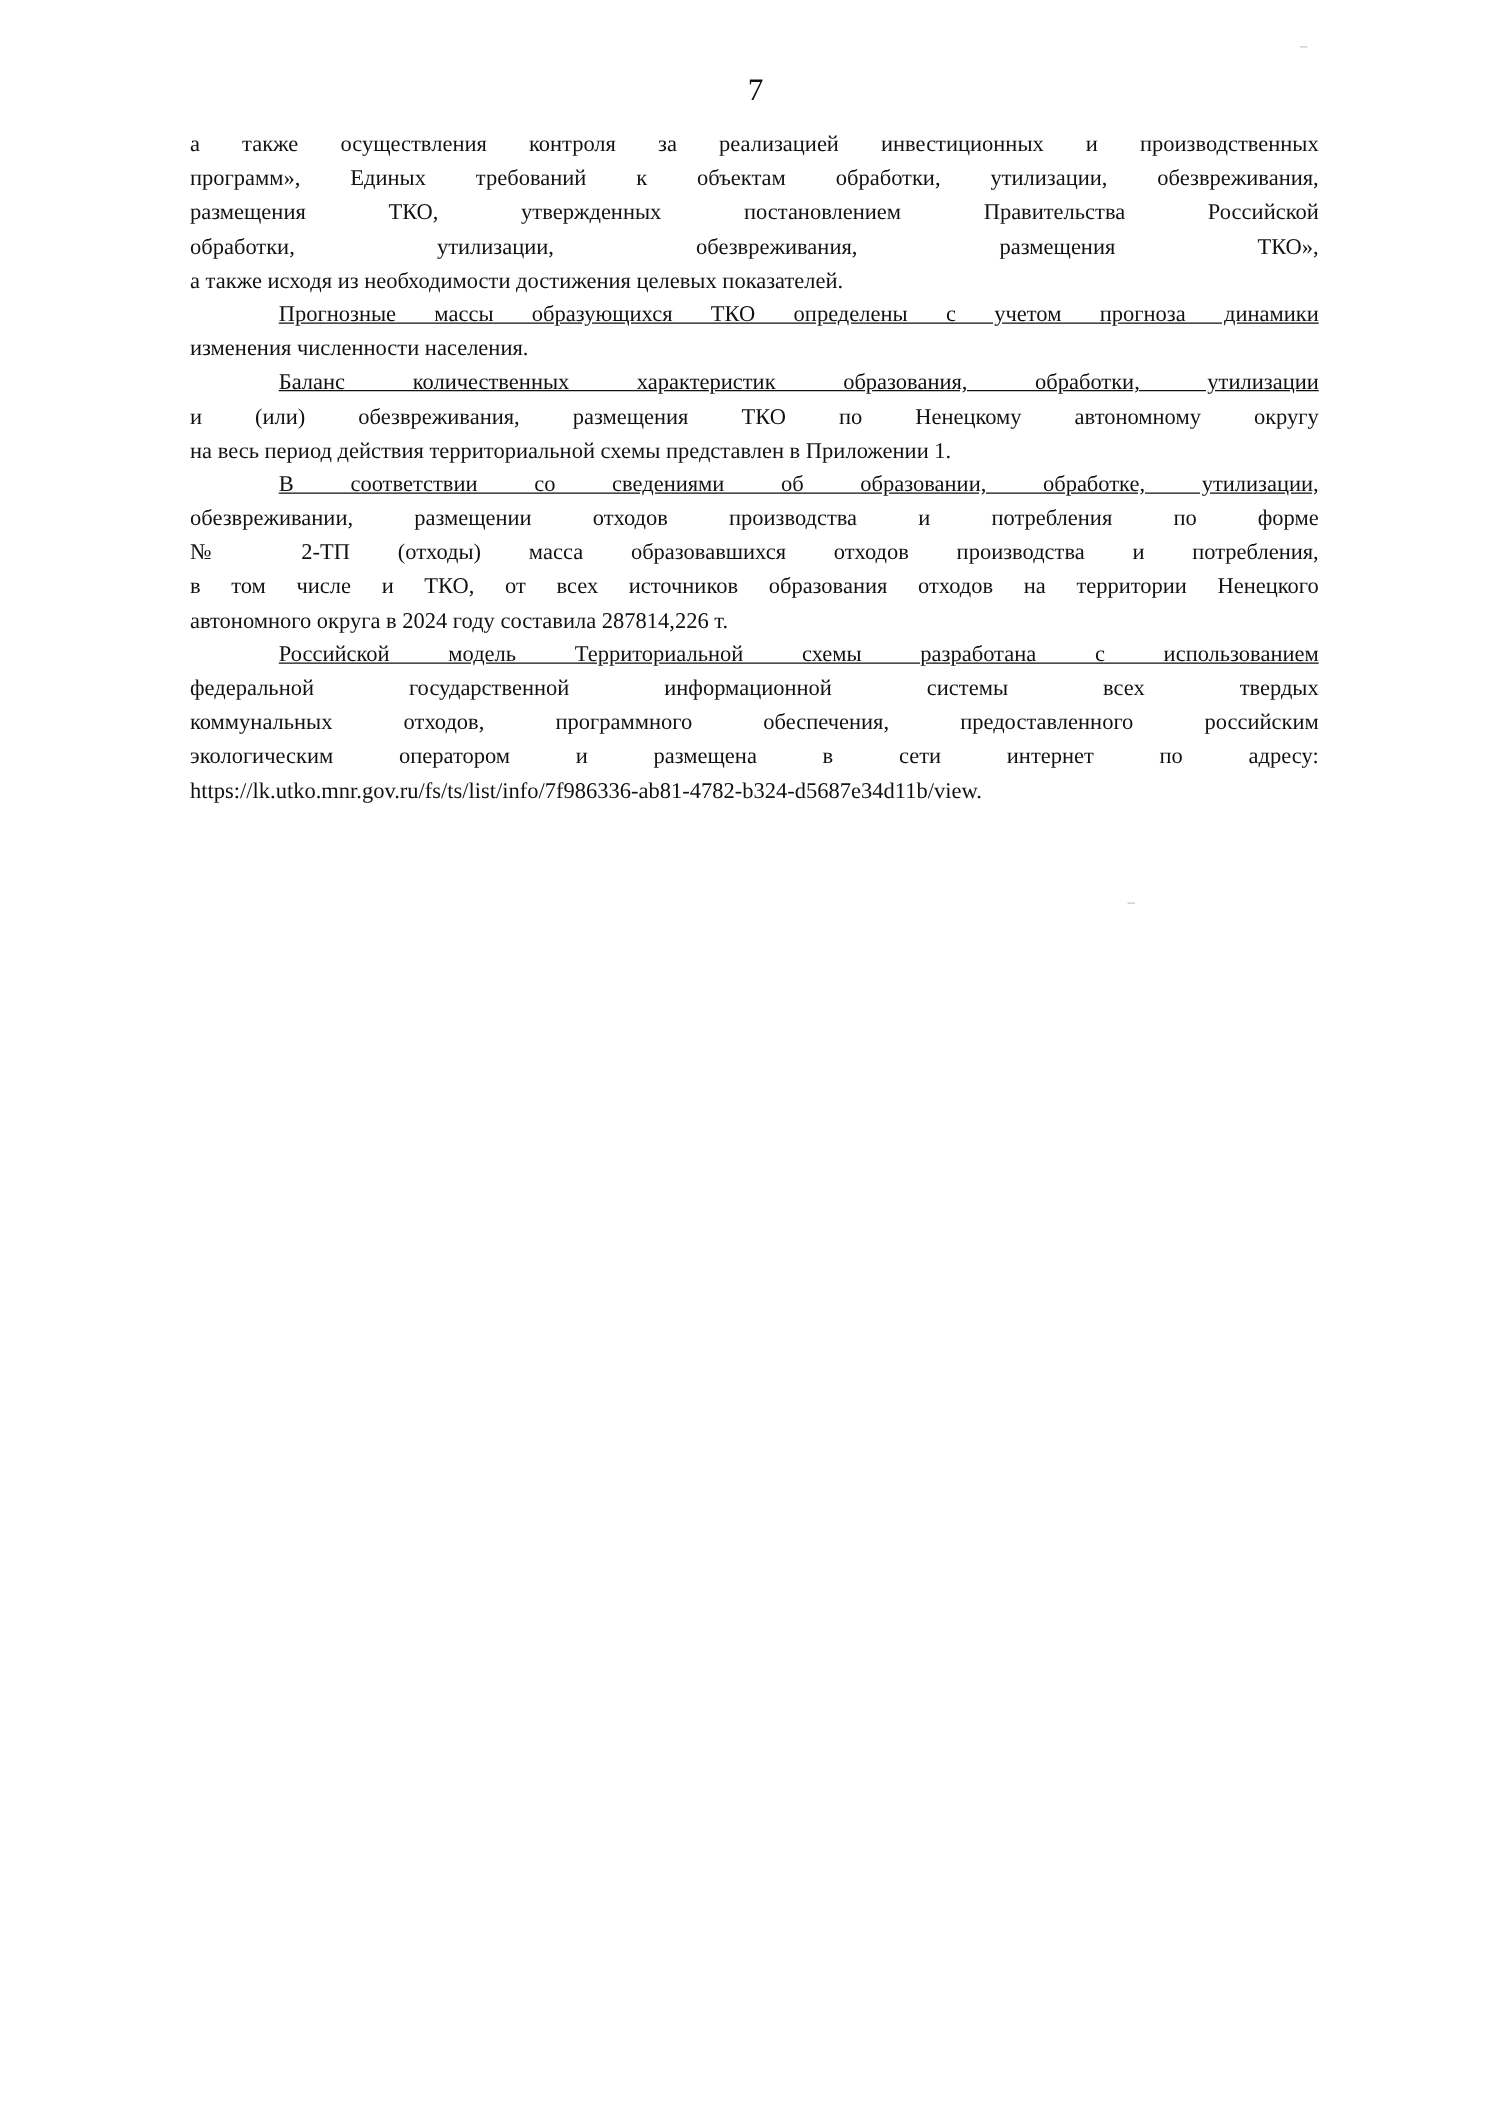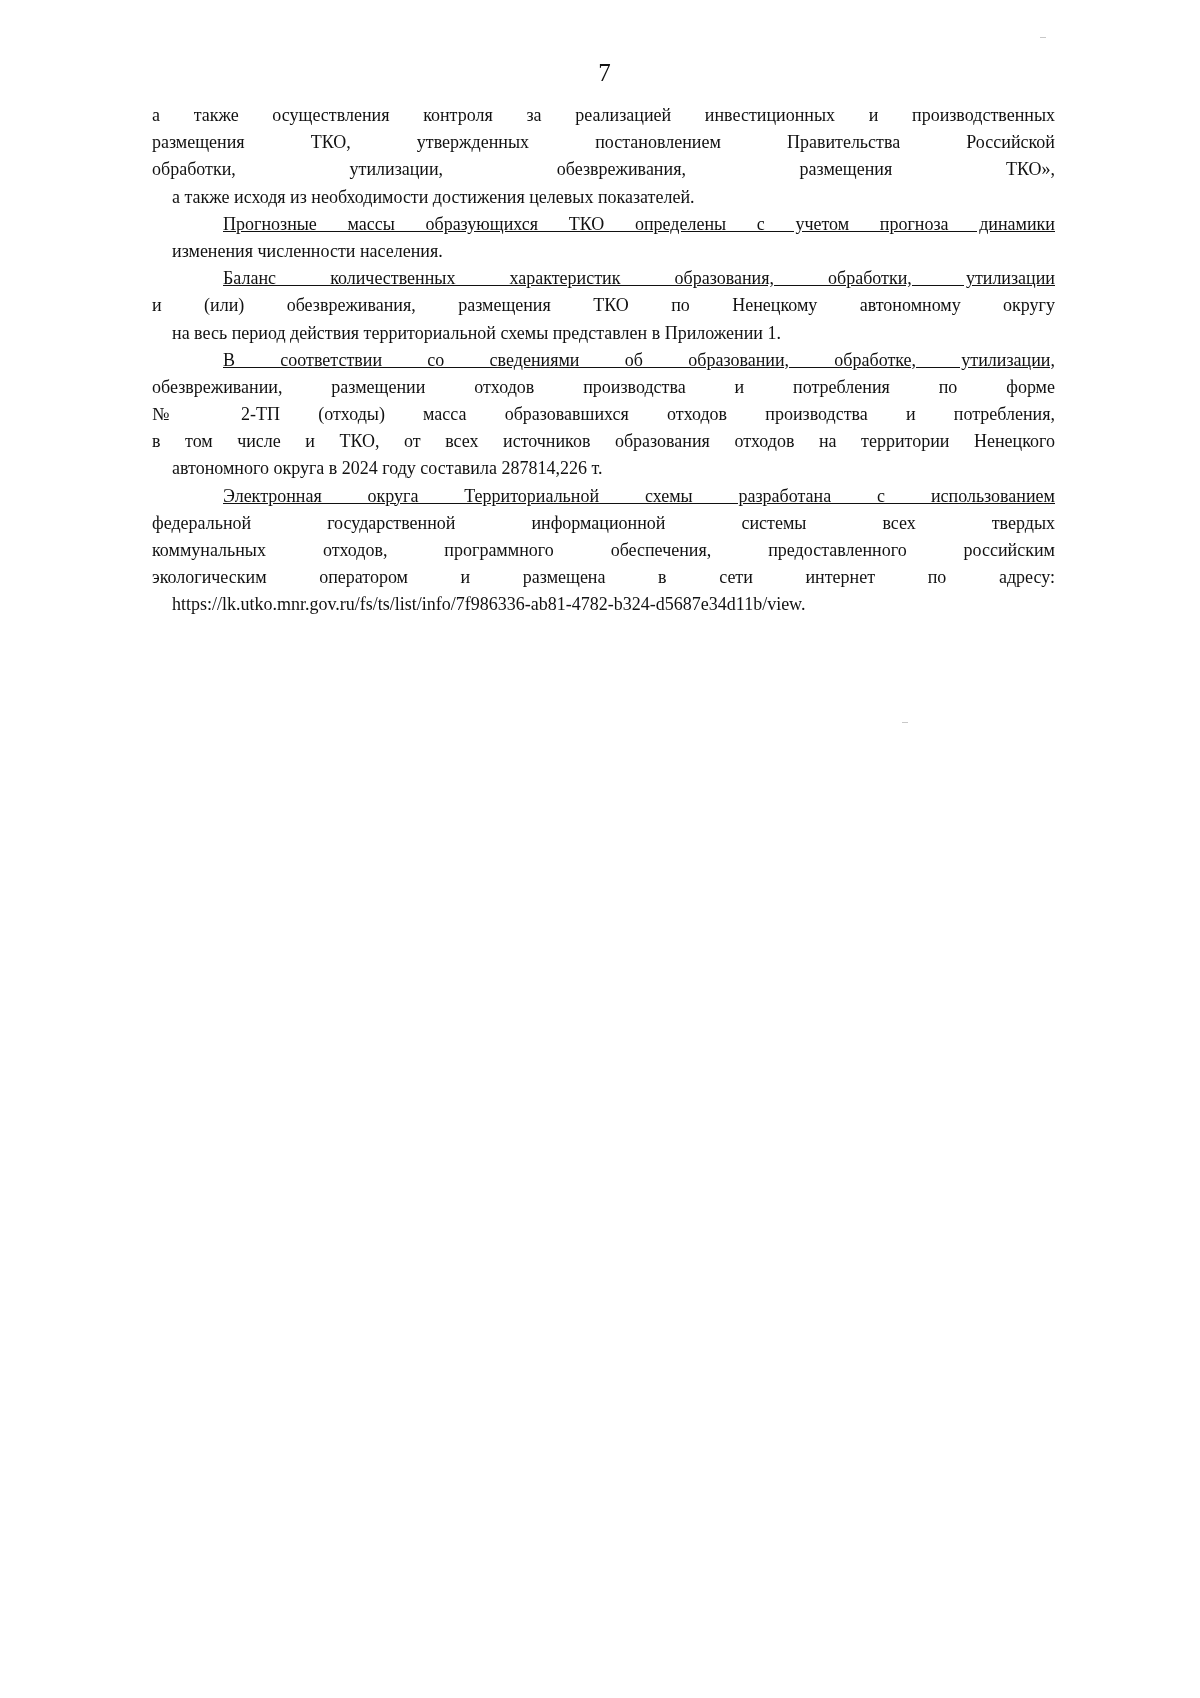--- a/index.html
+++ b/index.html
@@ -14,37 +14,38 @@
     text-align: center; font-size: 25px; line-height: 30px;
   }
   .body-text {
     position: absolute; left: 152px; top: 102px; width: 903px;
     font-size: 18px; line-height: 27.2px;
   }
   .line {
     display: block; white-space: nowrap; overflow: visible;
     text-align: justify; text-align-last: justify; height: 27.2px;
   }
-  .line.last { text-align: right; text-align-last: left; margin-left: 20px; }
+  .line.last { text-align: right; text-align-last: left; }
   .line.indent { padding-left: 71px; text-decoration: underline; }
   .scan-speck {
     position: absolute; width: 6px; height: 1px; background: #c8c8c8;
   }
 </style>
 </head>
 <body>
 
 <div class="page">
 
   <div class="page-number">7</div>
 
   <div class="body-text">
 
     <div>
       <span class="line">а также осуществления контроля за реализацией инвестиционных и производственных</span>
+      <span class="line">программ», Единых требований к объектам обработки, утилизации, обезвреживания,</span>
       <span class="line">размещения ТКО, утвержденных постановлением Правительства Российской</span>
       <span class="line">обработки, утилизации, обезвреживания, размещения ТКО»,</span>
       <span class="line last">а также исходя из необходимости достижения целевых показателей.</span>
     </div>
 
     <div>
       <span class="line indent">Прогнозные массы образующихся ТКО определены с учетом прогноза динамики</span>
       <span class="line last">изменения численности населения.</span>
     </div>
 
@@ -56,21 +57,21 @@
 
     <div>
       <span class="line indent">В соответствии со сведениями об образовании, обработке, утилизации,</span>
       <span class="line">обезвреживании, размещении отходов производства и потребления по форме</span>
       <span class="line">№ 2-ТП (отходы) масса образовавшихся отходов производства и потребления,</span>
       <span class="line">в том числе и ТКО, от всех источников образования отходов на территории Ненецкого</span>
       <span class="line last">автономного округа в 2024 году составила 287814,226 т.</span>
     </div>
 
     <div>
-      <span class="line indent">Электронная округа Территориальной схемы разработана с использованием</span>
+      <span class="line indent">Российской модель Территориальной схемы разработана с использованием</span>
       <span class="line">федеральной государственной информационной системы всех твердых</span>
       <span class="line">коммунальных отходов, программного обеспечения, предоставленного российским</span>
       <span class="line">экологическим оператором и размещена в сети интернет по адресу:</span>
       <span class="line last">https://lk.utko.mnr.gov.ru/fs/ts/list/info/7f986336-ab81-4782-b324-d5687e34d11b/view.</span>
     </div>
 
   </div>
 
   <div class="scan-speck" style="left:1040px; top:37px;"></div>
   <div class="scan-speck" style="left:902px; top:722px;"></div>

